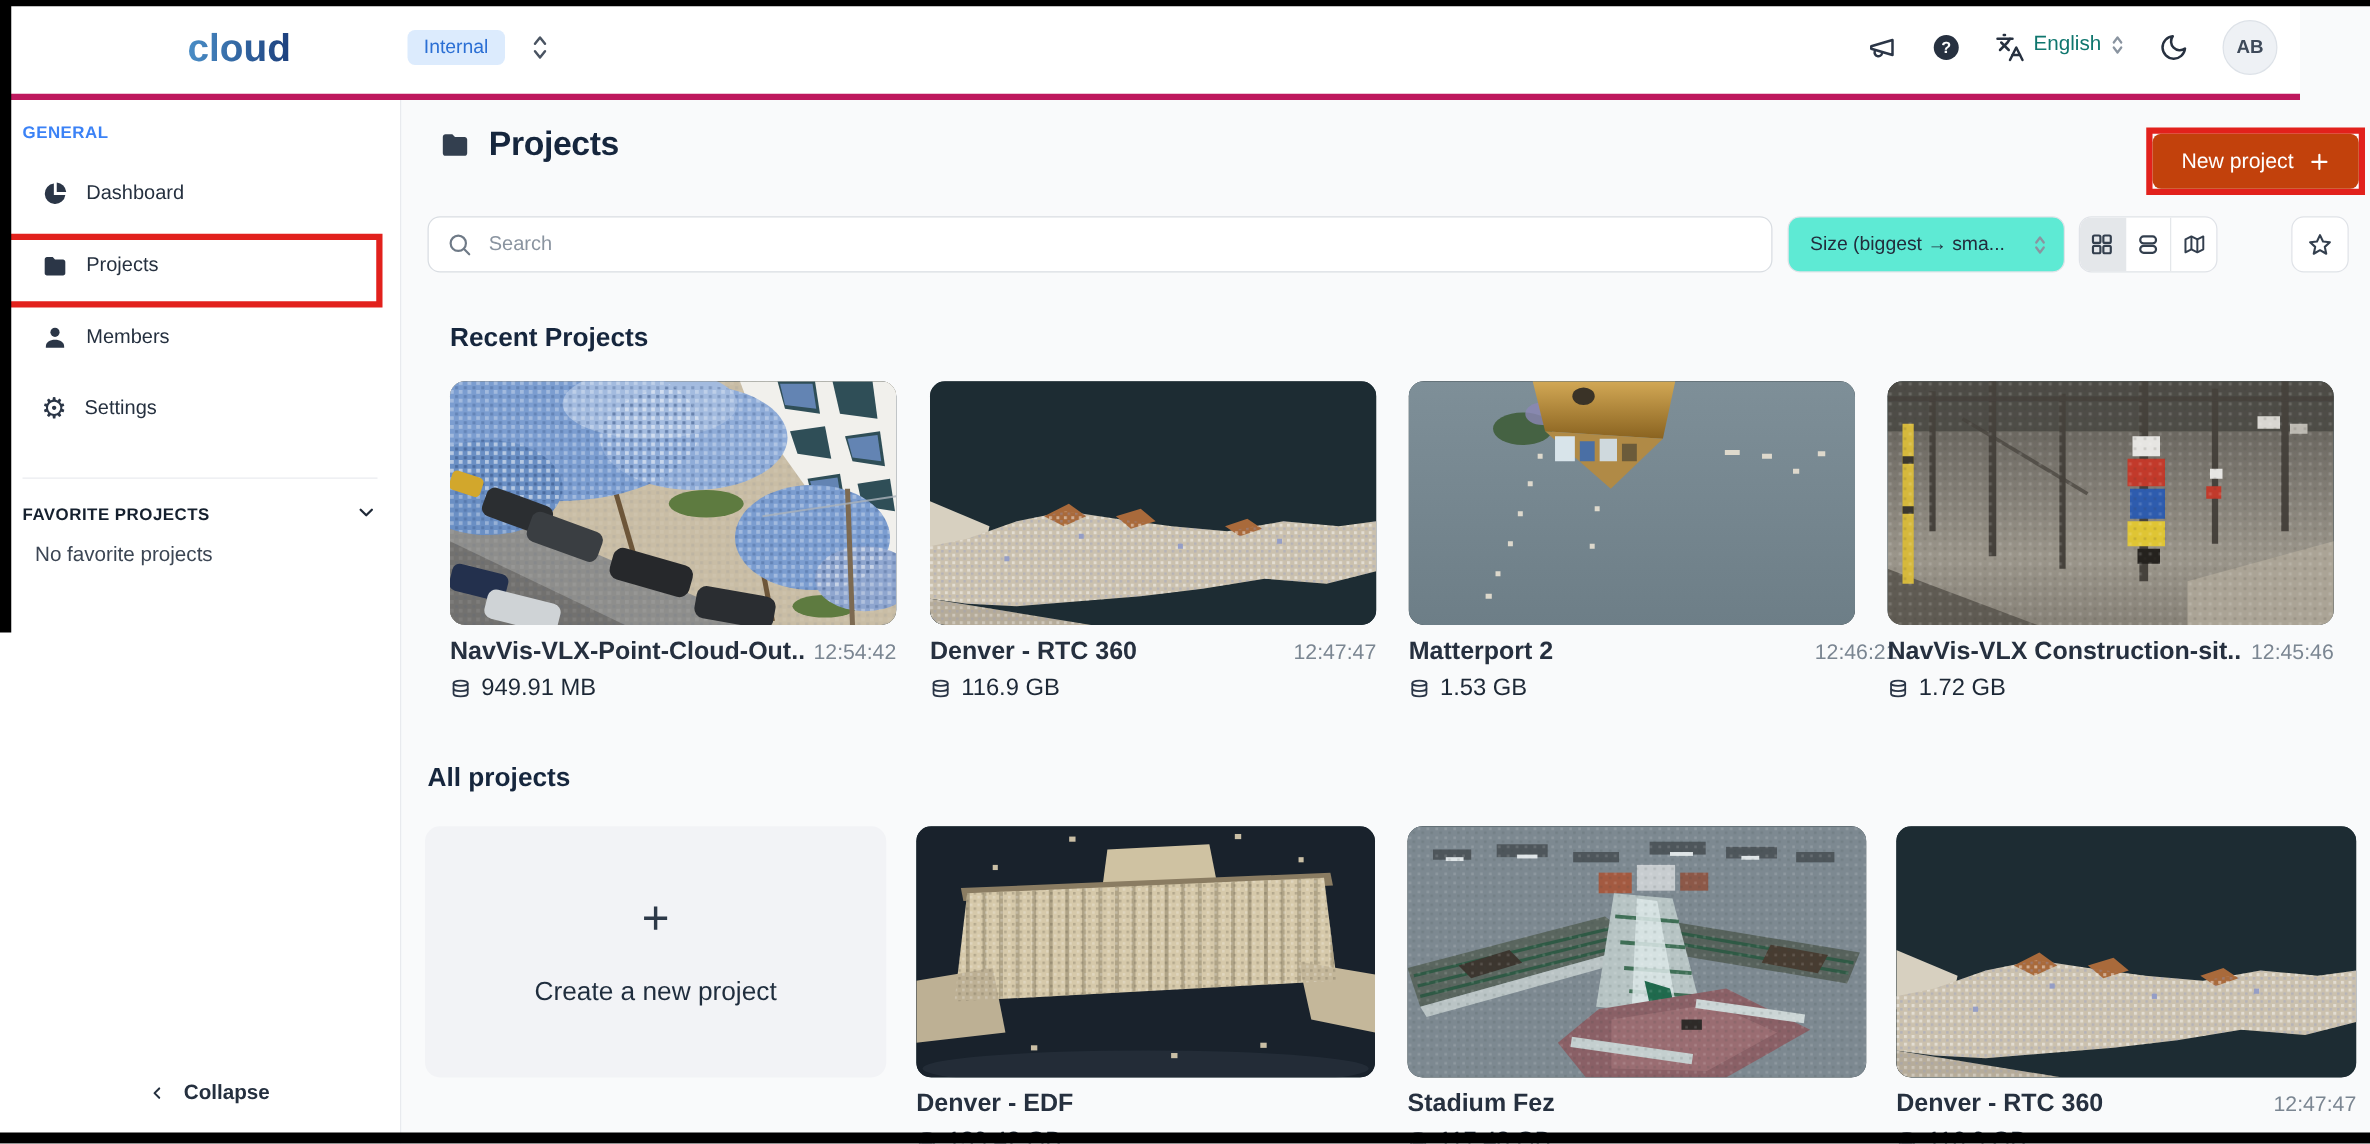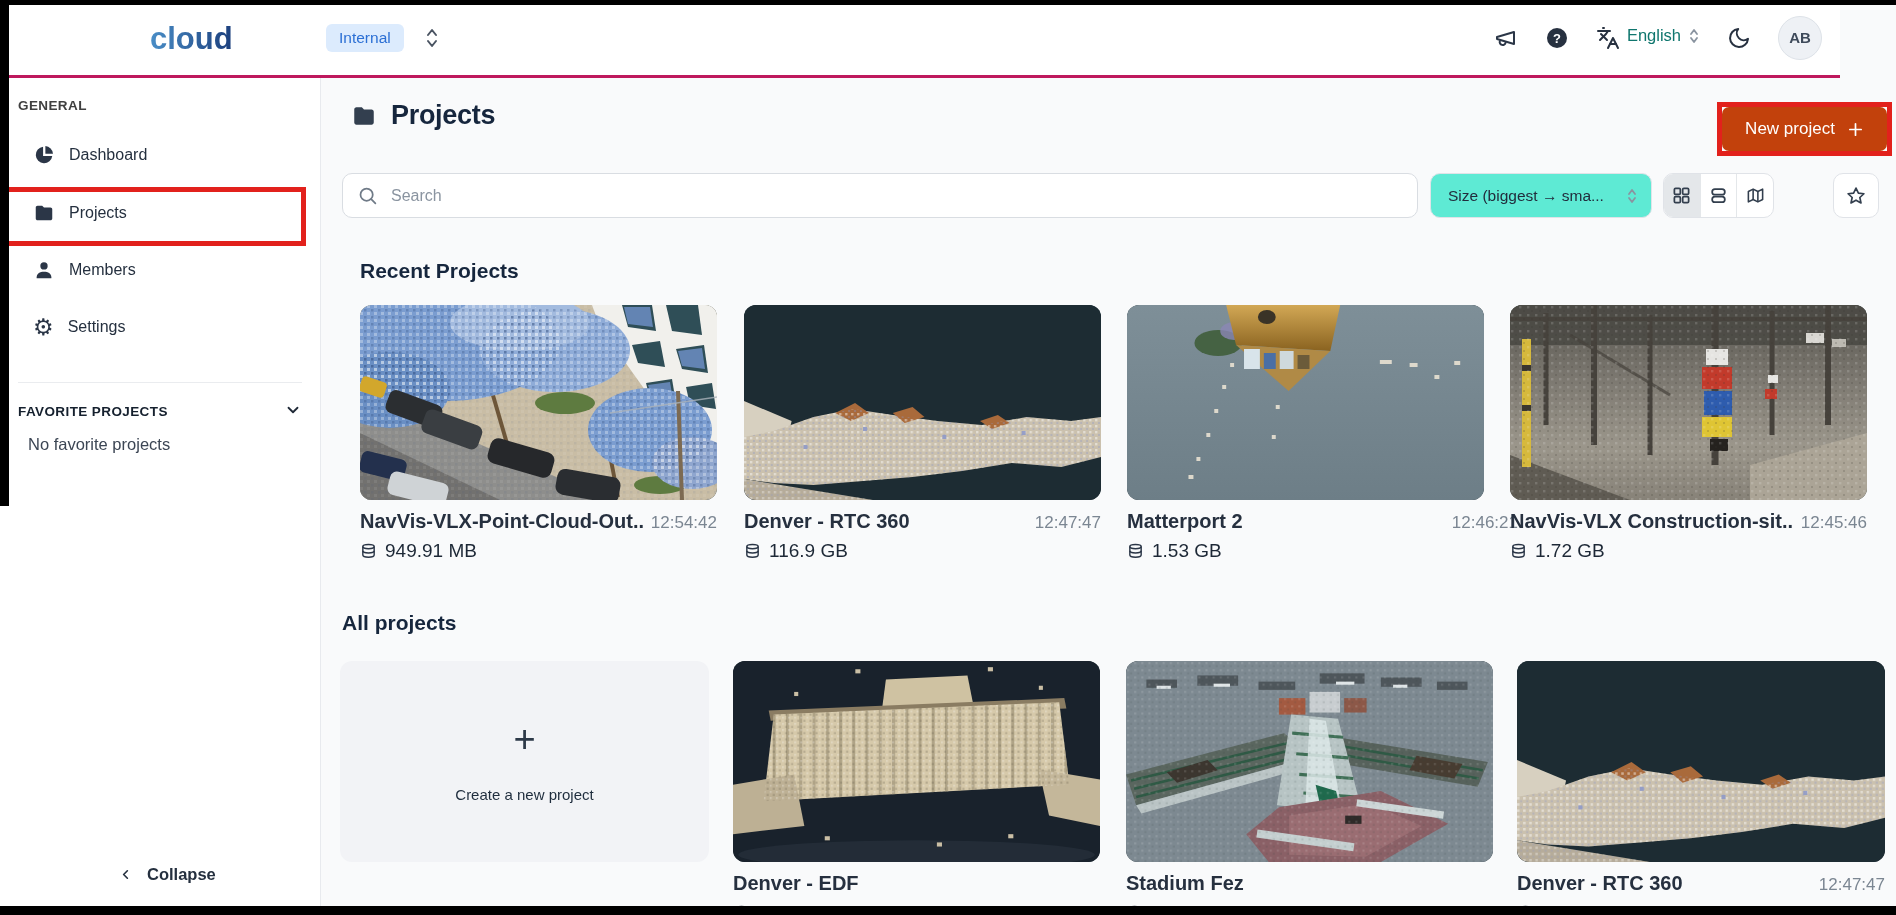--- a/index.html
+++ b/index.html
@@ -6,34 +6,34 @@
   body{font-family:"Liberation Sans",sans-serif;background:#fff;}
   #screen{position:relative;width:1896px;height:915px;overflow:hidden;background:#f9fafb;}
   .abs{position:absolute;}
 
   
   .edge-top{left:0;top:0;width:100%;height:5px;background:#000;z-index:99;}
   .edge-left{left:0;top:0;width:9px;height:506px;background:#000;z-index:99;}
   .edge-bottom{left:0;bottom:0;width:100%;height:9px;background:#000;z-index:99;}
 
   
-  .topbar{left:0;top:0;width:1840px;height:75px;background:#fff;border-bottom:3px solid #be185d;z-index:10;}
+  .topbar{left:0;top:0;width:1840px;height:75px;background:#fff;border-bottom:5px solid #be185d;z-index:10;}
   .logo-wrap{left:150px;top:16px;width:90px;height:44px;}
   .ws-badge{left:326px;top:24px;height:28px;padding:0 13px;background:#dcebfd;color:#2b6fd4;
     font-size:15.5px;border-radius:6px;display:flex;align-items:center;font-weight:500;}
   .ws-caret{left:424px;top:26px;}
   .top-right{right:18px;top:0;height:75px;display:flex;align-items:center;gap:27px;}
   .lang-group{display:flex;align-items:flex-start;gap:7px;color:#0f766e;font-size:16.5px;}
   .avatar{width:42px;height:42px;border-radius:50%;background:#eef1f5;border:1px solid #dde2e8;
     display:flex;align-items:center;justify-content:center;font-size:15px;font-weight:bold;color:#3e4a5a;}
   .icon-btn{display:flex;align-items:center;justify-content:center;cursor:pointer;}
 
   
   .sidebar{left:0;top:75px;width:320px;height:840px;background:#fff;border-right:1px solid #e8eaee;z-index:5;}
-  .side-section{left:18px;top:23px;font-size:13.5px;font-weight:bold;color:#404040;letter-spacing:.4px;}
+  .side-section{left:18px;top:23px;font-size:13.5px;font-weight:bold;color:#3b82f6;letter-spacing:.4px;}
   .nav-item{left:0;width:300px;height:48px;display:flex;align-items:center;gap:14px;padding-left:33px;cursor:pointer;}
   .nav-item .lbl{font-size:16px;color:#25303f;font-weight:400;}
   .side-divider{left:18px;top:307px;width:284px;height:1px;background:#eaecef;}
   .fav-heading{left:18px;top:326px;width:284px;display:flex;align-items:flex-end;justify-content:space-between;}
   .fav-heading span{font-size:13.5px;font-weight:bold;color:#15202e;letter-spacing:.4px;}
   .fav-empty{left:28px;top:360px;font-size:16.5px;color:#3c4654;}
   .collapse-btn{left:118px;top:790px;display:flex;align-items:center;gap:14px;cursor:pointer;}
   .collapse-btn .lbl{font-size:16.5px;font-weight:600;color:#25303f;}
 
   
@@ -74,21 +74,21 @@
   .cap{margin-top:10px;}
   .cap-row1{display:flex;align-items:baseline;justify-content:space-between;gap:8px;}
   .card-title{font-size:20px;font-weight:600;color:#26303f;white-space:nowrap;overflow:hidden;}
   .card-time{font-size:17px;color:#7b8692;flex-shrink:0;}
   .cap-row2{display:flex;align-items:center;gap:8px;margin-top:7px;}
   .card-size{font-size:19px;font-weight:500;color:#1d2836;}
 
   .create-card{left:19px;top:586px;width:369px;height:201px;background:#f2f3f6;border-radius:12px;
     display:flex;flex-direction:column;align-items:center;justify-content:center;gap:10px;cursor:pointer;}
   .create-plus{font-size:38px;color:#2d3948;line-height:36px;font-weight:400;}
-  .create-lbl{font-size:15px;color:#1f2d3d;margin-top:19px;}
+  .create-lbl{font-size:21px;color:#1f2d3d;margin-top:19px;}
 
   .gear-glyph{font-family:"DejaVu Sans",sans-serif;font-size:23px;color:#2b3647;line-height:22px;}
 </style>
 </head>
 <body>
 
 <div id="screen">
 
   <div class="abs topbar">
     <div class="abs logo-wrap">

